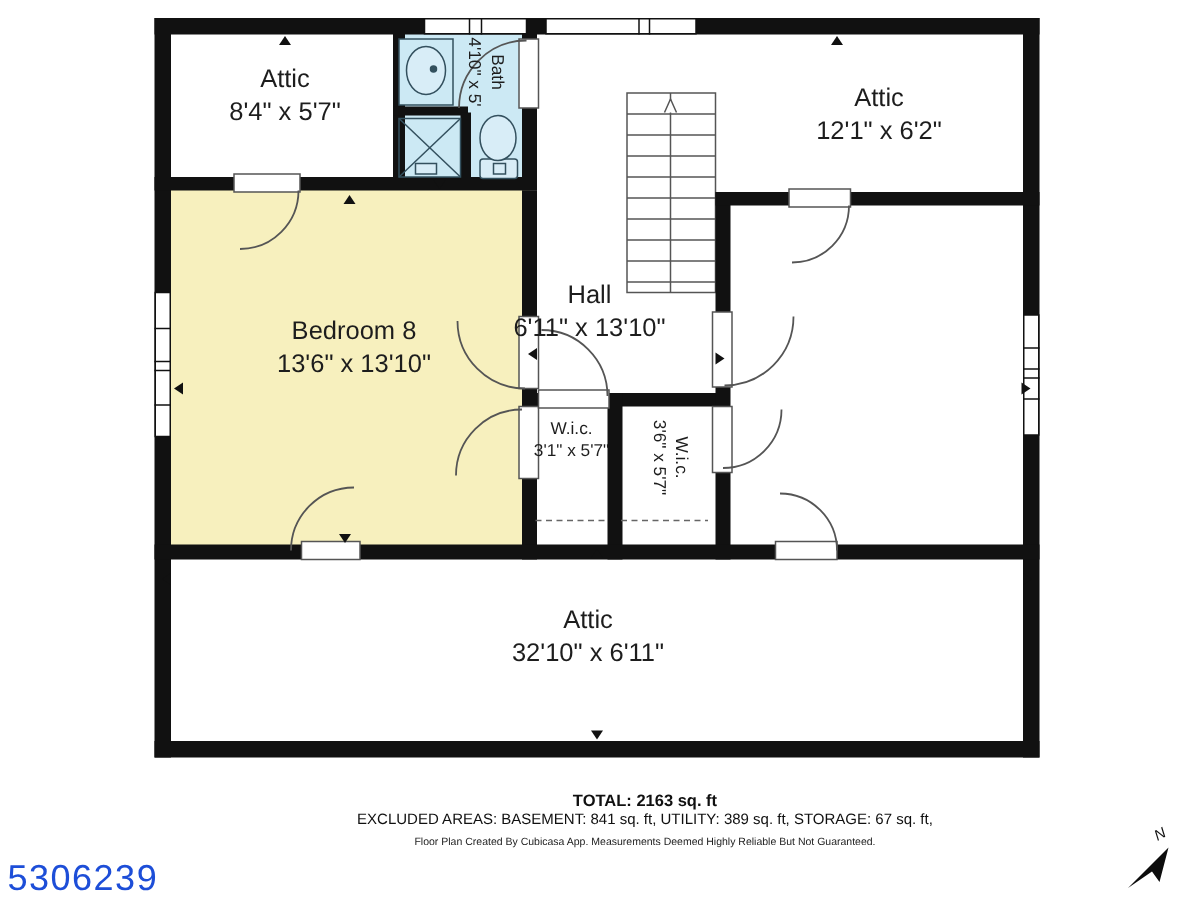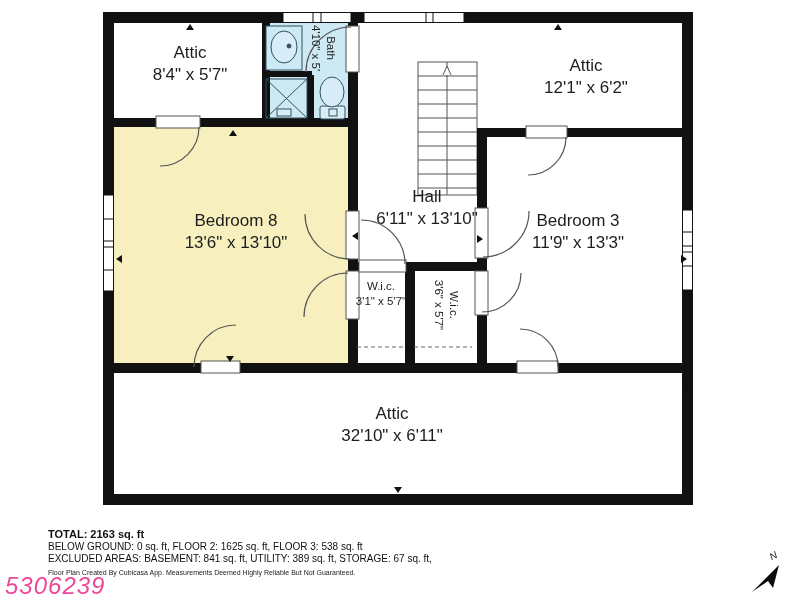--- a/index.html
+++ b/index.html
@@ -3,25 +3,25 @@
 <meta charset="utf-8">
 <style>
   html,body{margin:0;padding:0;background:#ffffff;}
   .page{position:relative;width:800px;height:600px;background:#ffffff;overflow:hidden;
         font-family:"Liberation Sans",sans-serif;}
   .plan-svg{position:absolute;left:0;top:0;}
   .lbl{position:absolute;transform:translate(-50%,-50%);text-align:center;color:#1d1d1d;
        font-size:17px;line-height:1.3;white-space:nowrap;}
   .lbl.small{font-size:11.5px;}
   .lbl.rot{transform:translate(-50%,-50%) rotate(90deg);}
-  .footer{position:absolute;left:0;right:0;top:528px;text-align:left;color:#101010;padding-left:48px;}
+  .footer{position:absolute;left:12px;right:0;top:528px;text-align:center;color:#101010;padding-left:48px;}
   .f-total{font-size:11px;font-weight:bold;margin-bottom:1px;}
   .f-line{font-size:10px;line-height:11.5px;}
   .f-disclaimer{font-size:7px;margin-top:5px;color:#222222;}
-  .listing-id{position:absolute;left:5px;top:572px;font-size:24px;color:#ec4899;letter-spacing:1px;font-style:italic;}
+  .listing-id{position:absolute;left:5px;top:572px;font-size:24px;color:#1d4ed8;letter-spacing:1px;}
 </style>
 </head>
 <body>
 
 <div class="page">
 
   <svg class="plan-svg" width="800" height="600" viewBox="0 0 800 600" font-family="Liberation Sans, sans-serif">
 
     <g>
       <rect x="109" y="119" width="244" height="249" fill="#f7f0be"></rect>
@@ -173,47 +173,42 @@
   <div class="lbl" style="left:586px;top:77px">
     <div>Attic</div>
     <div>12'1" x 6'2"</div>
   </div>
 
   <div class="lbl" style="left:236px;top:232px">
     <div>Bedroom 8</div>
     <div>13'6" x 13'10"</div>
   </div>
 
-  <div class="lbl" style="left:427px;top:208px">
+  <div class="lbl" style="left:393px;top:208px">
     <div>Hall</div>
     <div>6'11" x 13'10"</div>
   </div>
 
-  <div class="lbl" style="left:578px;top:232px">
-    <div>Bedroom 3</div>
-    <div>11'9" x 13'3"</div>
-  </div>
 
   <div class="lbl small" style="left:381px;top:294px">
     <div>W.i.c.</div>
     <div>3'1" x 5'7"</div>
   </div>
 
   <div class="lbl small rot" style="left:446px;top:305px">
     <div>W.i.c.</div>
     <div>3'6" x 5'7"</div>
   </div>
 
   <div class="lbl" style="left:392px;top:425px">
     <div>Attic</div>
     <div>32'10" x 6'11"</div>
   </div>
 
   <div class="footer">
     <div class="f-total">TOTAL: 2163 sq. ft</div>
-    <div class="f-line">BELOW GROUND: 0 sq. ft, FLOOR 2: 1625 sq. ft, FLOOR 3: 538 sq. ft</div>
     <div class="f-line">EXCLUDED AREAS: BASEMENT: 841 sq. ft, UTILITY: 389 sq. ft, STORAGE: 67 sq. ft,</div>
     <div class="f-disclaimer">Floor Plan Created By Cubicasa App. Measurements Deemed Highly Reliable But Not Guaranteed.</div>
   </div>
 
   <div class="listing-id">5306239</div>
 
 </div>
 
 </body></html>

